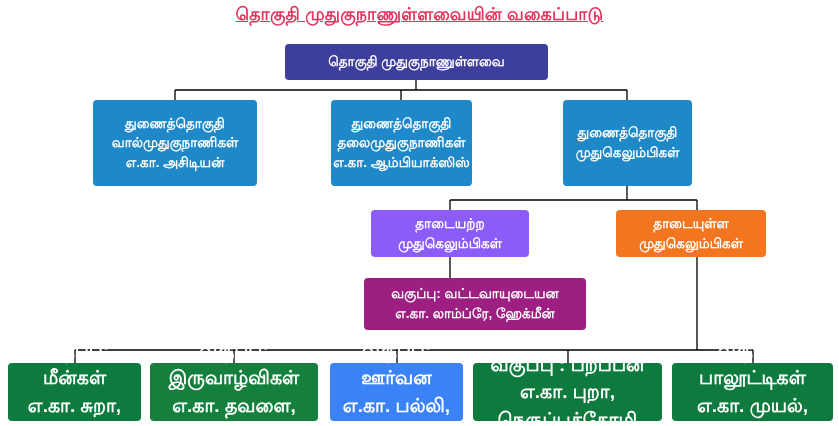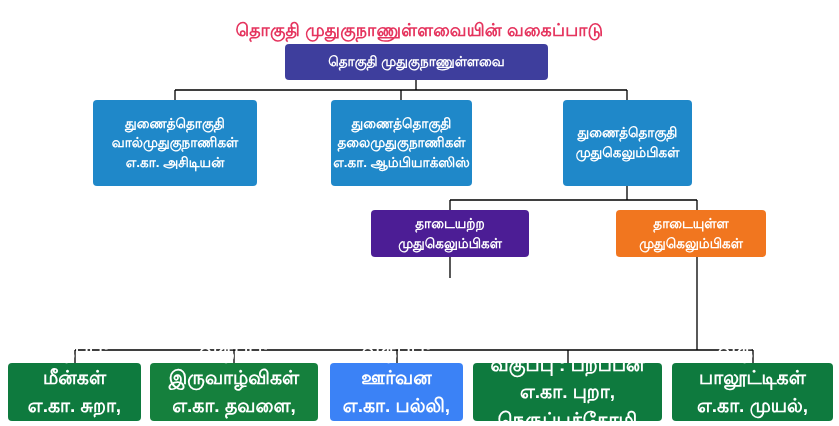--- a/index.html
+++ b/index.html
@@ -10,27 +10,28 @@
   }
   .stage {
     position: relative;
     width: 839px;
     height: 426px;
     background: #ffffff;
     overflow: hidden;
   }
   .diagram-title {
     position: absolute;
-    top: 20px;
+    top: 4px;
     left: 0;
     width: 100%;
     text-align: center;
     font-size: 17.5px;
     font-weight: bold;
     letter-spacing: 0.2px;
+    text-decoration: underline;
   }
   .lines-svg {
     position: absolute;
     top: 0;
     left: 0;
     width: 839px;
     height: 426px;
   }
   .node {
     position: absolute;
@@ -69,26 +70,28 @@
 வால்முதுகுநாணிகள்
 எ.கா. அசிடியன்</div>
 
   <div class="node" style="left: 331px; top: 100px; width: 141px; height: 86px; background: rgb(31, 136, 201);">துணைத்தொகுதி
 தலைமுதுகுநாணிகள்
 எ.கா. ஆம்பியாக்ஸிஸ்</div>
 
   <div class="node" style="left: 563px; top: 100px; width: 129px; height: 86px; background: rgb(31, 136, 201);">துணைத்தொகுதி
 முதுகெலும்பிகள்</div>
 
-  <div class="node" style="left: 371px; top: 210px; width: 158px; height: 47px; background: #4c1d95;">தாடையற்ற
+  <div class="node" style="left: 371px; top: 210px; width: 158px; height: 47px; background: #8b5cf6;">தாடையற்ற
 முதுகெலும்பிகள்</div>
 
   <div class="node" style="left: 616px; top: 210px; width: 150px; height: 47px; background: rgb(241, 118, 31);">தாடையுள்ள
 முதுகெலும்பிகள்</div>
 
+  <div class="node" style="left: 364px; top: 278px; width: 222px; height: 52px; background: rgb(158, 31, 130);">வகுப்பு: வட்டவாயுடையன
+எ.கா. லாம்ப்ரே, ஹேக்மீன்</div>
 
   <div class="node small" style="left: 8px; top: 363px; width: 133px; height: 58px; background: rgb(14, 122, 62);">வகுப்பு: மீன்கள்
 எ.கா. சுறா, மடவை</div>
 
   <div class="node small" style="left: 150px; top: 363px; width: 168px; height: 58px; background: #15803d;">வகுப்பு: இருவாழ்விகள்
 எ.கா. தவளை, தேரை</div>
 
   <div class="node small" style="left: 330px; top: 363px; width: 133px; height: 58px; background: #3b82f6;">வகுப்பு: ஊர்வன
 எ.கா. பல்லி, பாம்பு</div>
 

